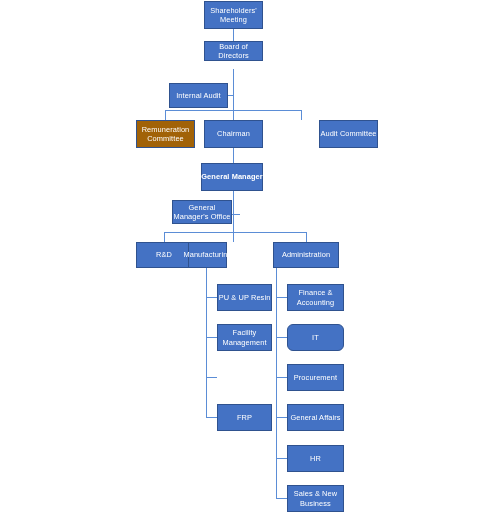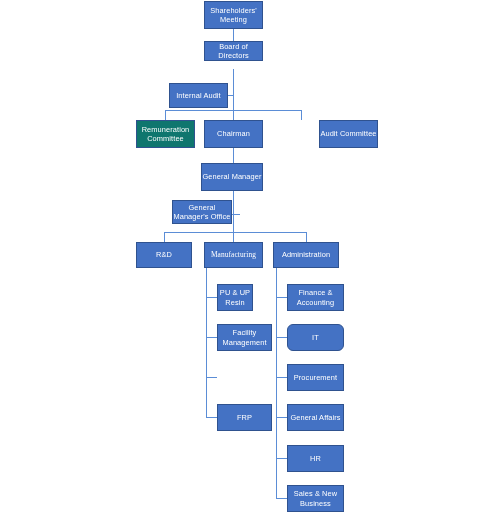--- a/index.html
+++ b/index.html
@@ -71,31 +71,31 @@
     <div class="conn h" style="left: 276px; top: 337px; width: 11px; background: rgb(91, 141, 214);"></div>
     <div class="conn h" style="left: 276px; top: 377px; width: 11px; background: rgb(91, 141, 214);"></div>
     <div class="conn h" style="left: 276px; top: 417px; width: 11px; background: rgb(91, 141, 214);"></div>
     <div class="conn h" style="left: 276px; top: 458px; width: 11px; background: rgb(91, 141, 214);"></div>
     <div class="conn h" style="left: 276px; top: 498px; width: 11px; background: rgb(91, 141, 214);"></div>
     <div class="node" style="left: 204px; top: 1px; width: 59px; height: 28px; background: rgb(68, 114, 196); border-color: rgb(47, 82, 143); color: rgb(255, 255, 255);">Shareholders'
 Meeting</div>
     <div class="node" style="left: 204px; top: 41px; width: 59px; height: 20px; background: rgb(68, 114, 196); border-color: rgb(47, 82, 143); color: rgb(255, 255, 255);">Board of
 Directors</div>
     <div class="node" style="left: 169px; top: 83px; width: 59px; height: 25px; background: rgb(68, 114, 196); border-color: rgb(47, 82, 143); color: rgb(255, 255, 255);">Internal Audit</div>
-    <div class="node" style="left: 136px; top: 120px; width: 59px; height: 28px; background: #0f766e; border-color: rgb(47, 82, 143); color: rgb(255, 255, 255);">Remuneration
+    <div class="node" style="left: 136px; top: 120px; width: 59px; height: 28px; background: #a16207; border-color: rgb(47, 82, 143); color: rgb(255, 255, 255);">Remuneration
 Committee</div>
     <div class="node" style="left: 204px; top: 120px; width: 59px; height: 28px; background: rgb(68, 114, 196); border-color: rgb(47, 82, 143); color: rgb(255, 255, 255);">Chairman</div>
     <div class="node" style="left: 272px; top: 120px; width: 59px; height: 28px; background: rgb(68, 114, 196); border-color: rgb(47, 82, 143); color: rgb(255, 255, 255); margin-left: 47px;">Audit Committee</div>
-    <div class="node overflow" style="left: 201px; top: 163px; width: 62px; height: 28px; background: rgb(68, 114, 196); border-color: rgb(47, 82, 143); color: rgb(255, 255, 255);">General Manager</div>
+    <div class="node overflow" style="left: 201px; top: 163px; width: 62px; height: 28px; background: rgb(68, 114, 196); border-color: rgb(47, 82, 143); color: rgb(255, 255, 255); font-weight: bold;">General Manager</div>
     <div class="node" style="left: 172px; top: 200px; width: 60px; height: 24px; background: rgb(68, 114, 196); border-color: rgb(47, 82, 143); color: rgb(255, 255, 255);">General
 Manager's Office</div>
     <div class="node" style="left: 136px; top: 242px; width: 56px; height: 26px; background: rgb(68, 114, 196); border-color: rgb(47, 82, 143); color: rgb(255, 255, 255);">R&amp;D</div>
-    <div class="node" style="left: 204px; top: 242px; width: 59px; height: 26px; background: rgb(68, 114, 196); border-color: rgb(47, 82, 143); color: rgb(255, 255, 255); font-family: Liberation Serif, serif;">Manufacturing</div>
+    <div class="node" style="left: 188px; top: 242px; width: 39px; height: 26px; background: rgb(68, 114, 196); border-color: rgb(47, 82, 143); color: rgb(255, 255, 255);">Manufacturing</div>
     <div class="node" style="left: 273px; top: 242px; width: 66px; height: 26px; background: rgb(68, 114, 196); border-color: rgb(47, 82, 143); color: rgb(255, 255, 255);">Administration</div>
-    <div class="node" style="left: 217px; top: 284px; width: 36px; height: 27px; background: rgb(68, 114, 196); border-color: rgb(47, 82, 143); color: rgb(255, 255, 255);">PU &amp; UP Resin</div>
+    <div class="node" style="left: 217px; top: 284px; width: 55px; height: 27px; background: rgb(68, 114, 196); border-color: rgb(47, 82, 143); color: rgb(255, 255, 255);">PU &amp; UP Resin</div>
     <div class="node" style="left: 217px; top: 324px; width: 55px; height: 27px; background: rgb(68, 114, 196); border-color: rgb(47, 82, 143); color: rgb(255, 255, 255);">Facility
 Management</div>
     <div class="node" style="left: 217px; top: 404px; width: 55px; height: 27px; background: rgb(68, 114, 196); border-color: rgb(47, 82, 143); color: rgb(255, 255, 255);">FRP</div>
     <div class="node" style="left: 287px; top: 284px; width: 57px; height: 27px; background: rgb(68, 114, 196); border-color: rgb(47, 82, 143); color: rgb(255, 255, 255);">Finance &amp;
 Accounting</div>
     <div class="node" style="left: 287px; top: 324px; width: 57px; height: 27px; background: rgb(68, 114, 196); border-color: rgb(47, 82, 143); color: rgb(255, 255, 255); border-radius: 6px;">IT</div>
     <div class="node" style="left: 287px; top: 364px; width: 57px; height: 27px; background: rgb(68, 114, 196); border-color: rgb(47, 82, 143); color: rgb(255, 255, 255);">Procurement</div>
     <div class="node" style="left: 287px; top: 404px; width: 57px; height: 27px; background: rgb(68, 114, 196); border-color: rgb(47, 82, 143); color: rgb(255, 255, 255);">General Affairs</div>
     <div class="node" style="left: 287px; top: 445px; width: 57px; height: 27px; background: rgb(68, 114, 196); border-color: rgb(47, 82, 143); color: rgb(255, 255, 255);">HR</div>
     <div class="node" style="left: 287px; top: 485px; width: 57px; height: 27px; background: rgb(68, 114, 196); border-color: rgb(47, 82, 143); color: rgb(255, 255, 255);">Sales &amp; New

